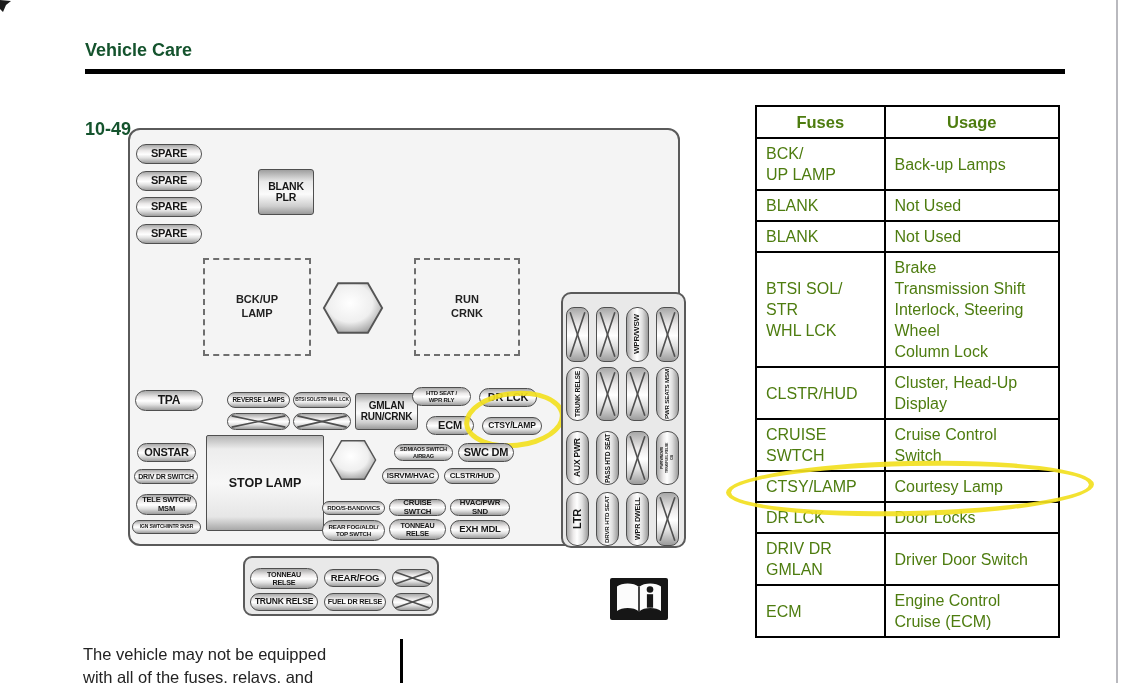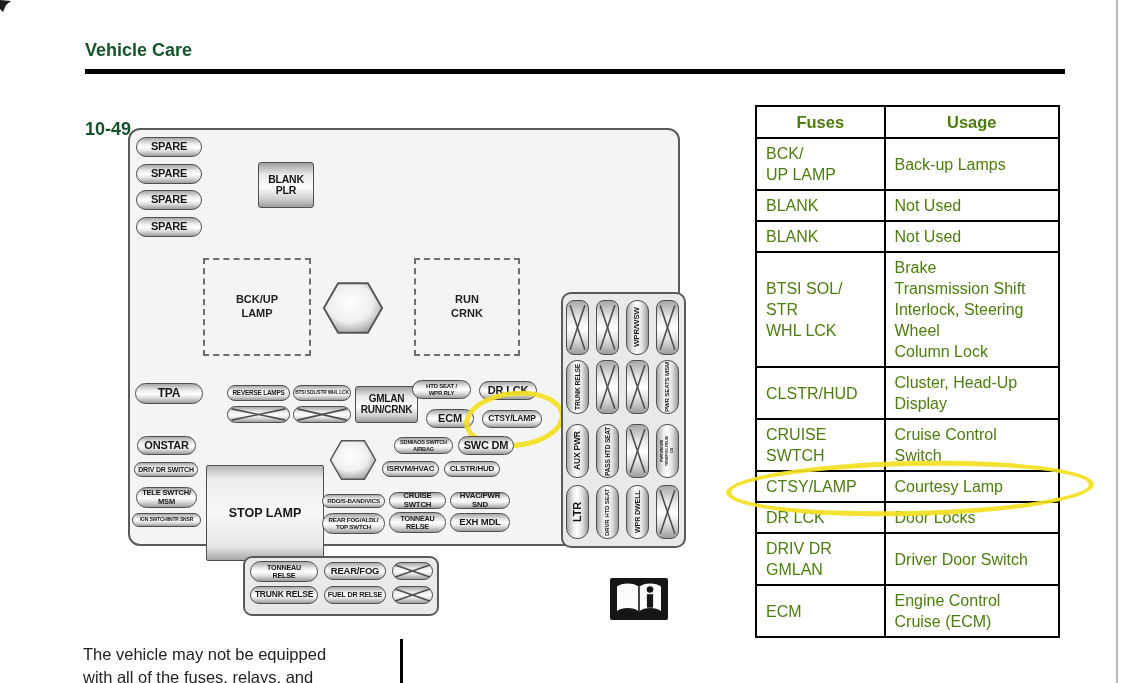--- a/index.html
+++ b/index.html
@@ -19,30 +19,31 @@
            border:2px solid #5a5a5a; border-radius:10px; background:#e9e9e9; }
   .btm-group { position:absolute; left:243px; top:556px; width:196px; height:60px;
            border:2px solid #5a5a5a; border-radius:9px; background:#e9e9e9; }
 
   .pill, .fusebox, .xpill, .vpill {
     position:absolute; display:flex; align-items:center; justify-content:center;
     text-align:center; font-weight:bold; color:#171717; line-height:1.08;
     white-space:pre-line; letter-spacing:-0.2px;
     border:1.5px solid #4f4f4f;
     background:linear-gradient(180deg,#a7a7a7 0%,#eceaea 32%,#ffffff 52%,#e0e0e0 72%,#9c9c9c 100%);
+    margin-top:7px;
   }
   .pill  { border-radius:999px; }
   .xpill { border-radius:999px; padding:0; }
   .xpill.sq { border-radius:8px; }
   .xpill svg { width:100%; height:100%; display:block; }
   .xpill line { stroke:#4f4f4f; stroke-width:1.6px; vector-effect:non-scaling-stroke; }
   .fusebox { border-radius:3px;
     background:linear-gradient(180deg,#9f9f9f 0%,#e8e8e8 26%,#fbfbfb 55%,#cfcfcf 82%,#9a9a9a 100%); }
   .bigbox { border-radius:2px;
-    background:linear-gradient(180deg,#b5b5b5 0%,#ededed 14%,#f7f7f7 50%,#e6e6e6 86%,#a8a8a8 100%);margin-top:30px; }
+    background:linear-gradient(180deg,#b5b5b5 0%,#ededed 14%,#f7f7f7 50%,#e6e6e6 86%,#a8a8a8 100%); }
   .vpill { border-radius:11px; writing-mode:vertical-rl; transform:rotate(180deg);
            background:linear-gradient(90deg,#9c9c9c 0%,#e0e0e0 28%,#ffffff 52%,#eceaea 70%,#a7a7a7 100%); }
   .dashed { position:absolute; border:2px dashed #6e6e6e; display:flex; align-items:center;
             justify-content:center; text-align:center; font-weight:bold; font-size:11px;
             color:#222; white-space:pre-line; line-height:1.25; background:transparent; }
   .hex { position:absolute; }
 
   .halo { position:absolute; border:5px solid rgba(242,224,32,0.92); border-radius:50%;
           background:transparent; pointer-events:none; }
 

